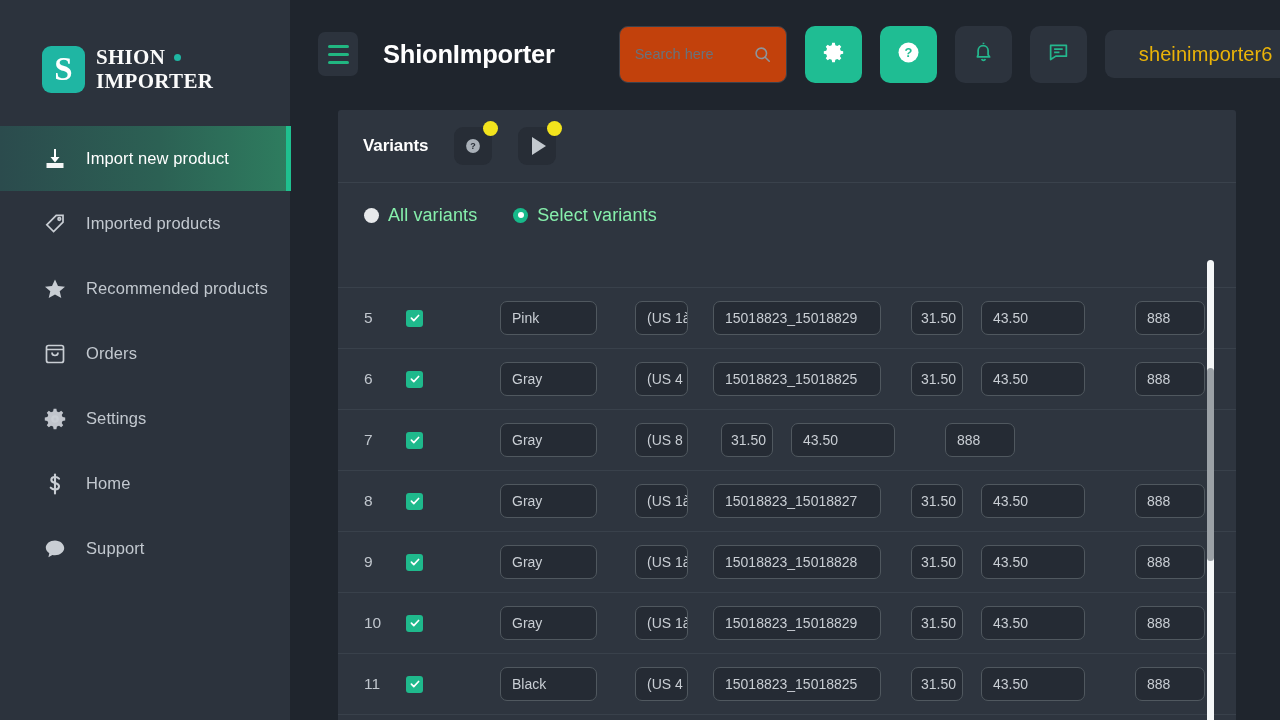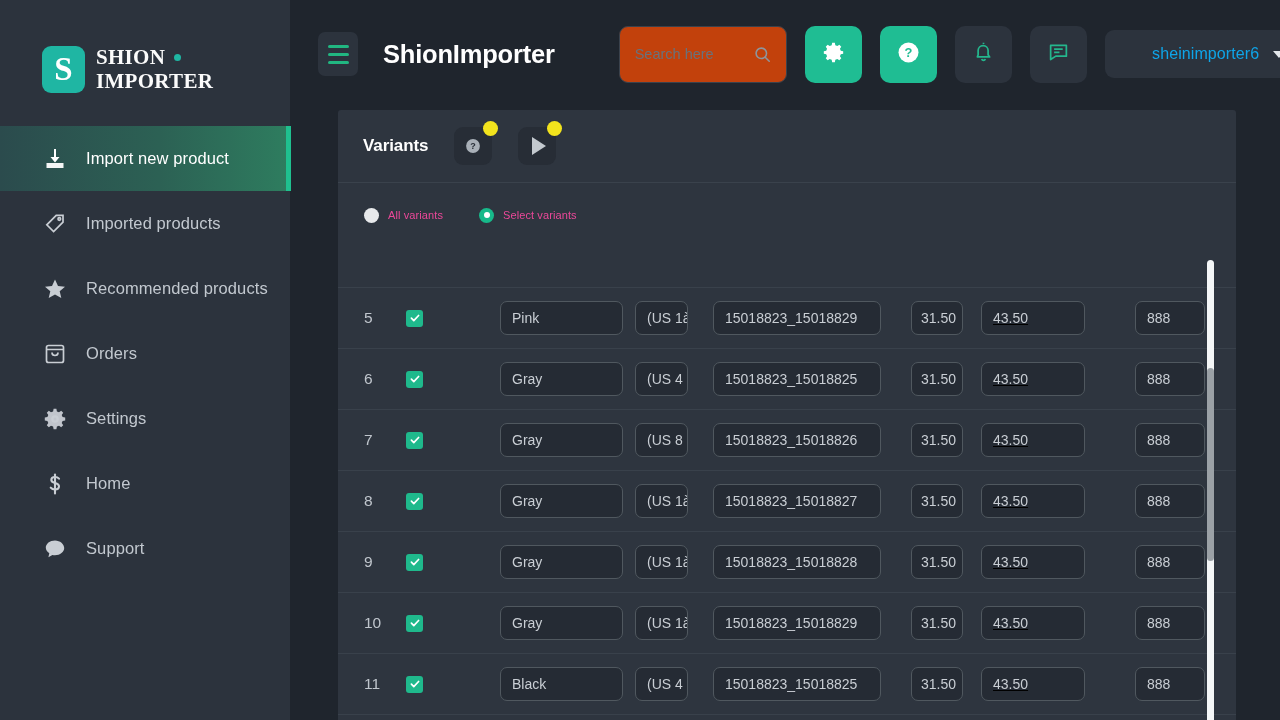--- a/index.html
+++ b/index.html
@@ -159,21 +159,21 @@
     margin-left: 18px;
     height: 48px;
     min-width: 228px;
     background: #2c333d;
     border-radius: 9px;
     display: flex; align-items: center; justify-content: center;
     gap: 14px;
     padding: 0 18px;
     cursor: pointer;
   }
-  .user-chip .uname { color: #0ea5e9; font-size: 16px; letter-spacing: .1px; }
+  .user-chip .uname { color: #eab308; font-size: 20px; letter-spacing: .1px; }
   .caret {
     width: 0; height: 0;
     border-left: 6px solid transparent;
     border-right: 6px solid transparent;
     border-top: 7px solid #e3e7ea;
   }
 
   
   .panel {
     position: absolute;
@@ -232,21 +232,21 @@
   .radio .bullet {
     width: 15px; height: 15px; border-radius: 50%;
     background: #e7e9eb;
     display: flex; align-items: center; justify-content: center;
     flex: 0 0 15px;
   }
   .radio.sel .bullet { background: #17b98a; }
   .radio.sel .bullet:after {
     content: ""; width: 6px; height: 6px; border-radius: 50%; background: #ffffff;
   }
-  .radio .rl { color: #ec4899; font-size: 11px; letter-spacing: .1px; }
+  .radio .rl { color: #86efac; font-size: 18px; letter-spacing: .1px; }
 
   
   .table-clip {
     position: absolute;
     left: 0; right: 0;
     top: 148px;
     bottom: 0;
     overflow: hidden;
   }
   .table-scroll {
@@ -289,28 +289,28 @@
     height: 34px;
     display: flex; align-items: center;
     padding: 0 11px;
     color: #c9ced4;
     font-size: 14px;
     white-space: nowrap;
     overflow: hidden;
     cursor: text;
   }
   .c-color { width: 125px; flex: 0 0 125px; }
-  .c-color .fld { width: 123px; }
+  .c-color .fld { width: 97px; }
   .c-size  { width: 68px; flex: 0 0 68px; margin-left: 10px; }
   .c-size .fld { width: 53px; }
   .c-sku   { width: 180px; flex: 0 0 180px; margin-left: 10px; }
   .c-sku .fld { width: 168px; }
   .c-p1    { width: 52px; flex: 0 0 52px; margin-left: 18px; }
   .c-p1 .fld { width: 52px; padding: 0 9px; }
-  .c-p2    { width: 104px; flex: 0 0 104px; margin-left: 18px; text-decoration: underline; }
+  .c-p2    { width: 104px; flex: 0 0 104px; margin-left: 18px; }
   .c-p2 .fld { width: 104px; }
   .c-qty   { width: 70px; flex: 0 0 70px; margin-left: 50px; }
   .c-qty .fld { width: 70px; }
 
   
   .vscroll {
     position: absolute;
     right: 22px; top: 150px; bottom: 0;
     width: 7px;
     background: #f4f6f7;
@@ -594,23 +594,20 @@
                   </svg>
                 </span>
               </span>
               <span class="c-img"><span class="thumb"><span class="bg" style="background:#8d8f88"></span><span class="hair" style="background:#b98a50"></span><span class="gar" style="background:#555a54"></span><span class="jean"></span></span></span>
               <span class="c-color">
                 <span class="fld">Gray</span>
               </span>
               <span class="c-size">
                 <span class="fld">(US 8</span>
               </span>
-              <span class="c-sku">
-                <span class="fld">15018823_15018826</span>
-              </span>
               <span class="c-p1">
                 <span class="fld">31.50</span>
               </span>
               <span class="c-p2">
                 <span class="fld">43.50</span>
               </span>
               <span class="c-qty">
                 <span class="fld">888</span>
               </span>
             </div>

